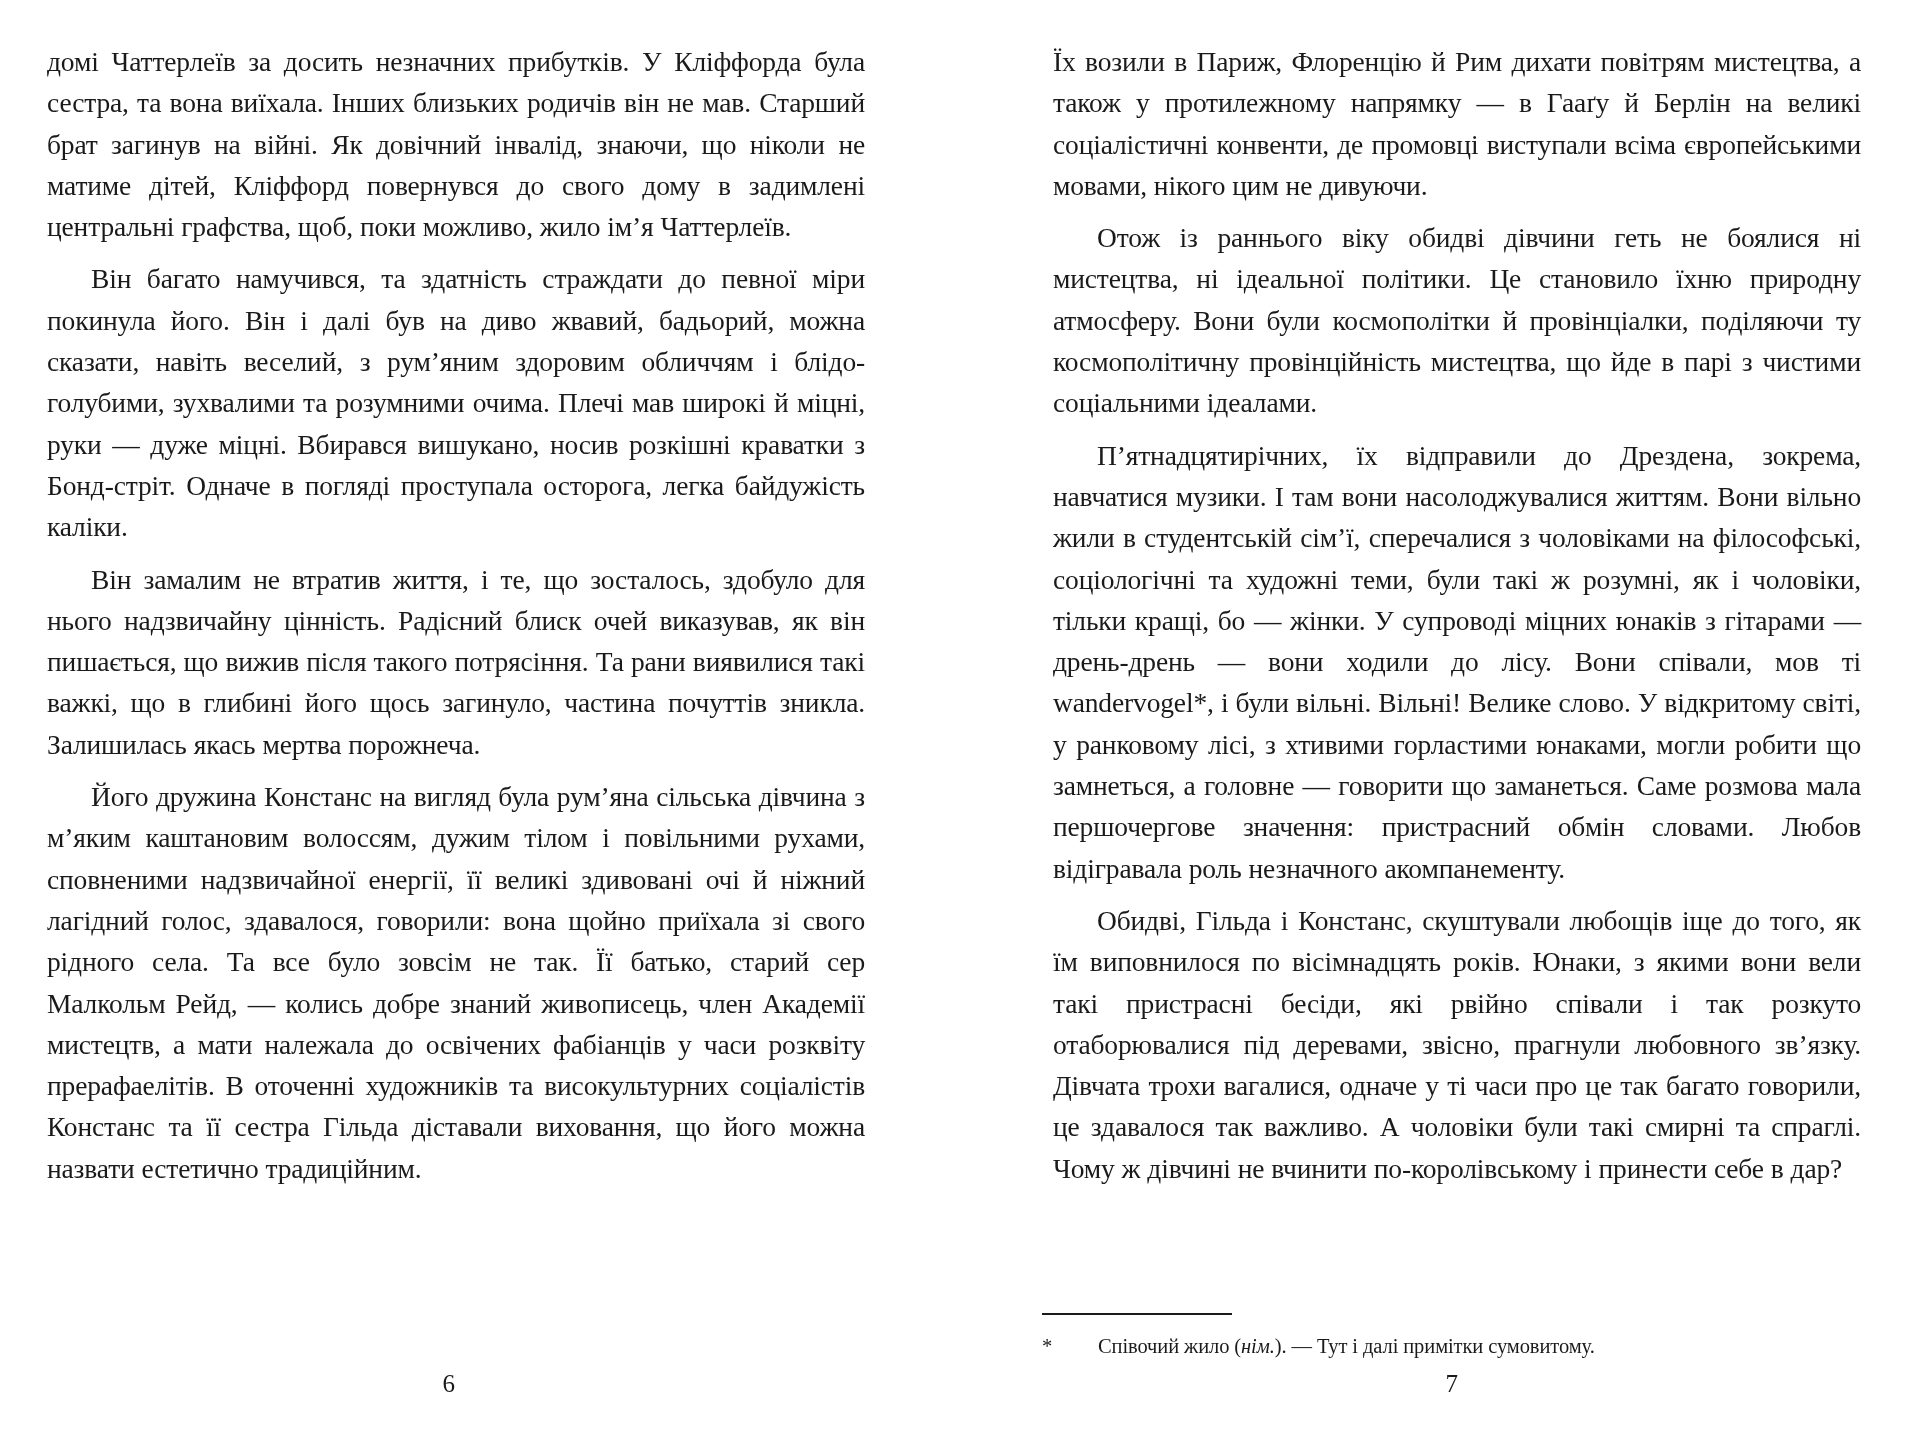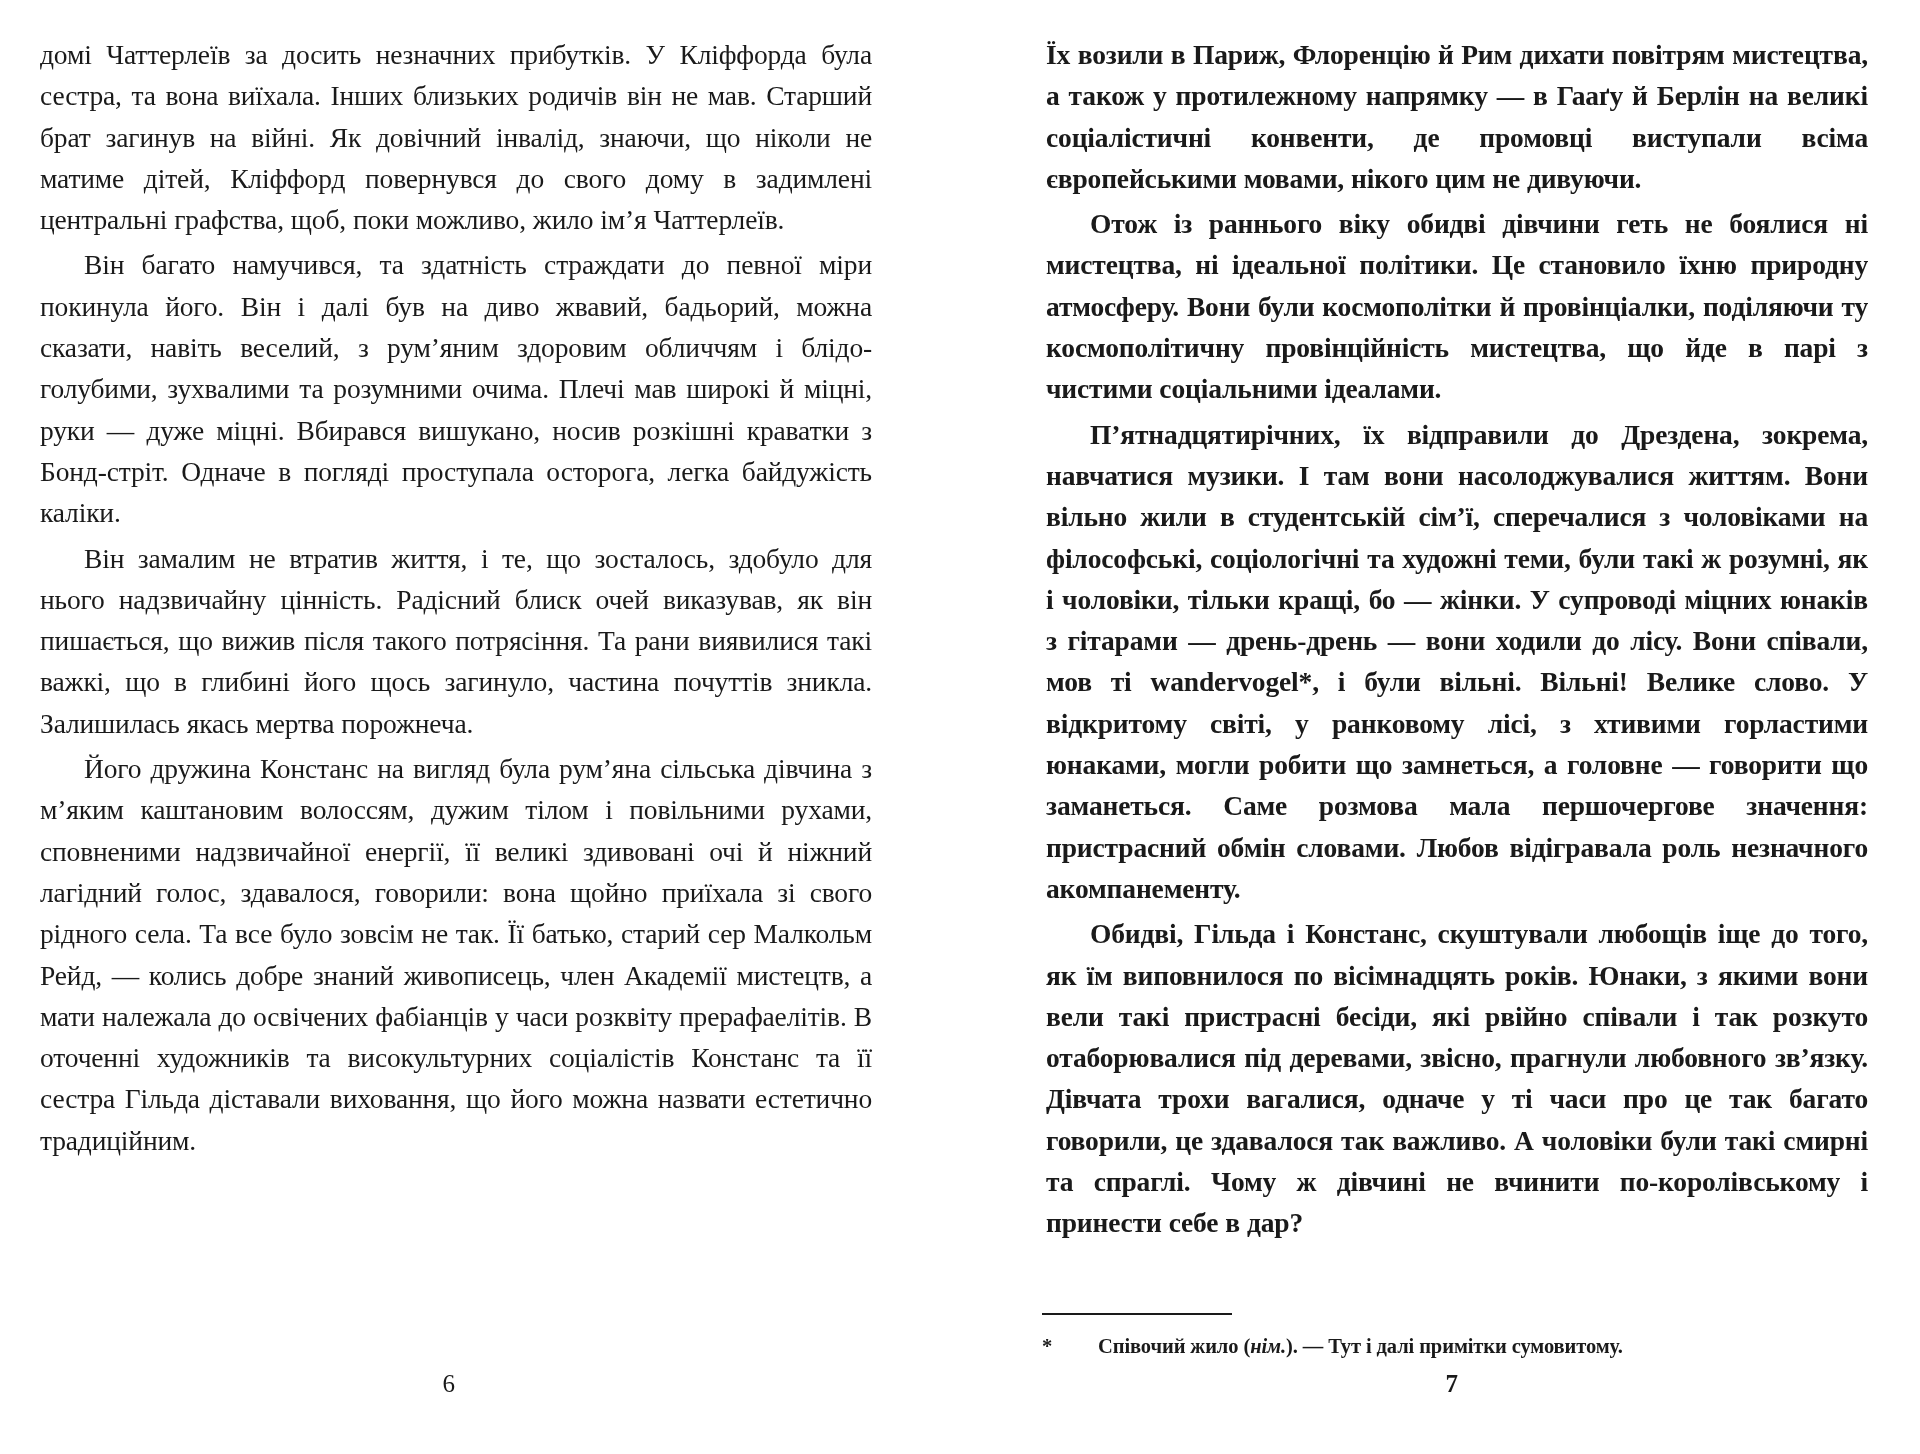--- a/index.html
+++ b/index.html
@@ -26,35 +26,35 @@
   .page {
     position: relative;
     width: 960px;
     height: 1454px;
     box-sizing: border-box;
     display: flex;
     flex-direction: column;
   }
 
   .page-left  { padding: 30px 84px 0 36px; }
-  .page-right { padding: 30px 48px 0 82px; font-weight: bold; }
+  .page-right { padding: 30px 48px 0 82px; }
 
   .body-text {
     flex: 0 0 auto;
     font-size: 27.5px;
     line-height: 41.3px;
     text-align: justify;
     text-justify: inter-word;
     letter-spacing: -0.15px;
     word-spacing: 0.2px;
     hyphens: manual;
   }
 
   .body-text p {
-    margin: 4px;
+    margin: 11px;
     text-indent: 44px;
   }
   .body-text p.no-indent {
     text-indent: 0;
   }
 
   .spacer {
     flex: 1 1 auto;
   }
 

